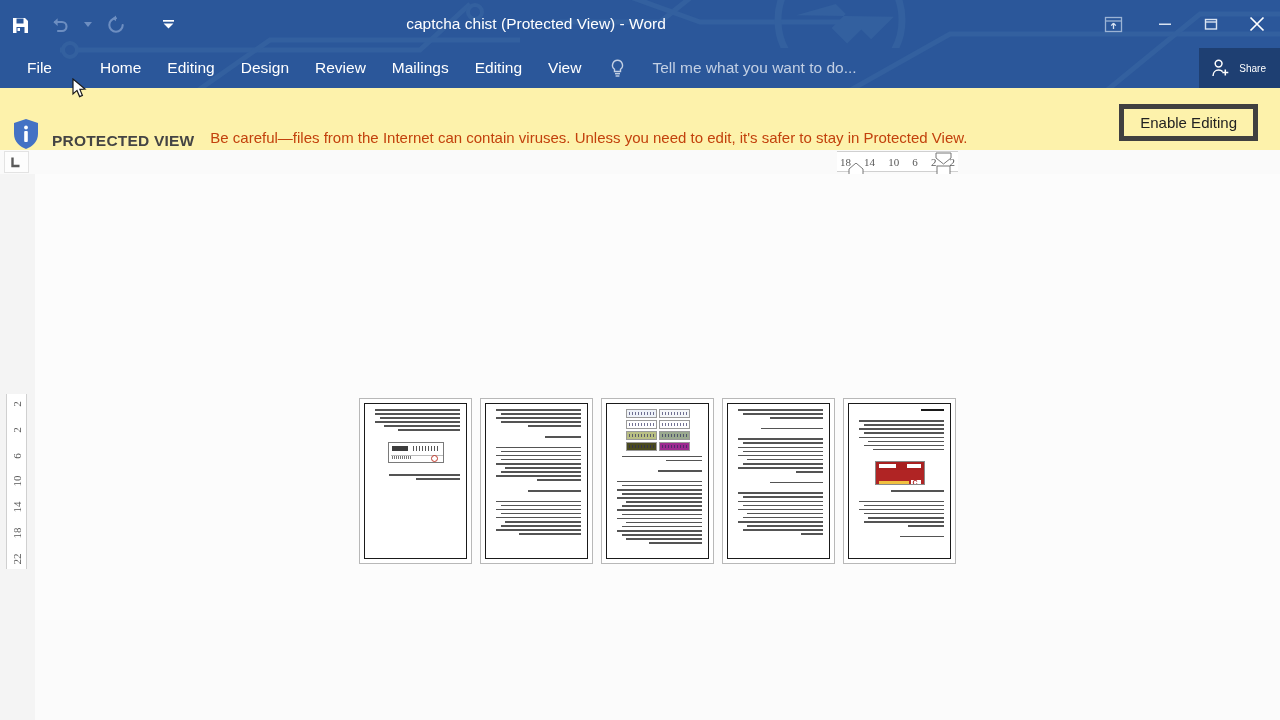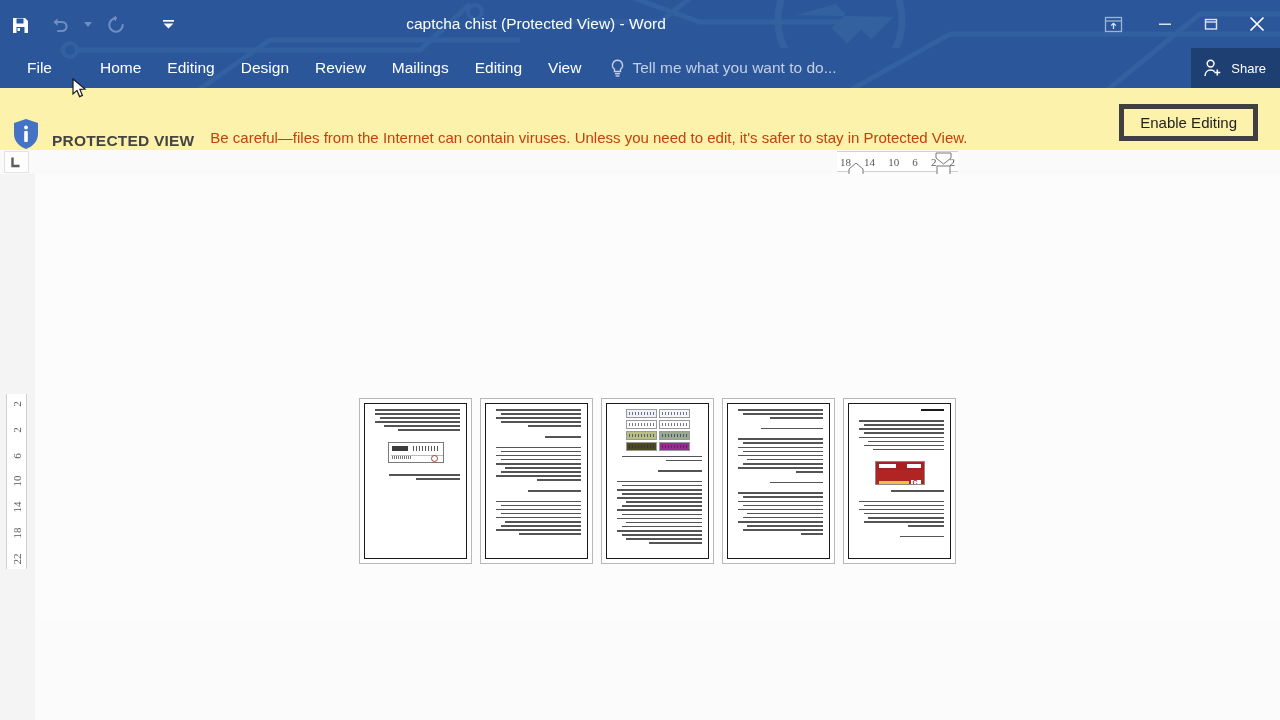--- a/index.html
+++ b/index.html
@@ -49,29 +49,29 @@
   .rt-inner { position: relative; height: 40px; display: flex; align-items: center; padding-left: 14px; }
   .rtab {
     color: #ffffff; font-size: 15.5px;
     padding: 0 13px; height: 40px; line-height: 40px;
     white-space: nowrap;
   }
   .tellme {
     display: flex; align-items: center; height: 40px;
     margin-left: 16px; gap: 7px;
   }
-  .tellme-text { color: #c3d0e4; font-size: 15.5px; white-space: nowrap; }
+  .tellme-text { color: #c3d0e4; font-size: 15.5px; white-space: nowrap; margin-left: 20px; }
 
   .share-btn {
     position: absolute; top: 48px; right: 0;
     height: 40px; padding: 0 14px 0 12px;
     background: #204river; background: #1f4border;
     background-color: #1e3f72;
     display: flex; align-items: center; gap: 8px;
-    color: #fff; font-size: 13px; white-space: nowrap;
+    color: #fff; font-size: 10px; white-space: nowrap;
   }
 
   
   .pv-bar {
     position: absolute; top: 88px; left: 0;
     width: 1280px; height: 62px;
     background: #fdf2ab;
     display: flex; align-items: flex-end;
   }
   .pv-shield { width: 52px; display: flex; justify-content: center; align-items: center; }

